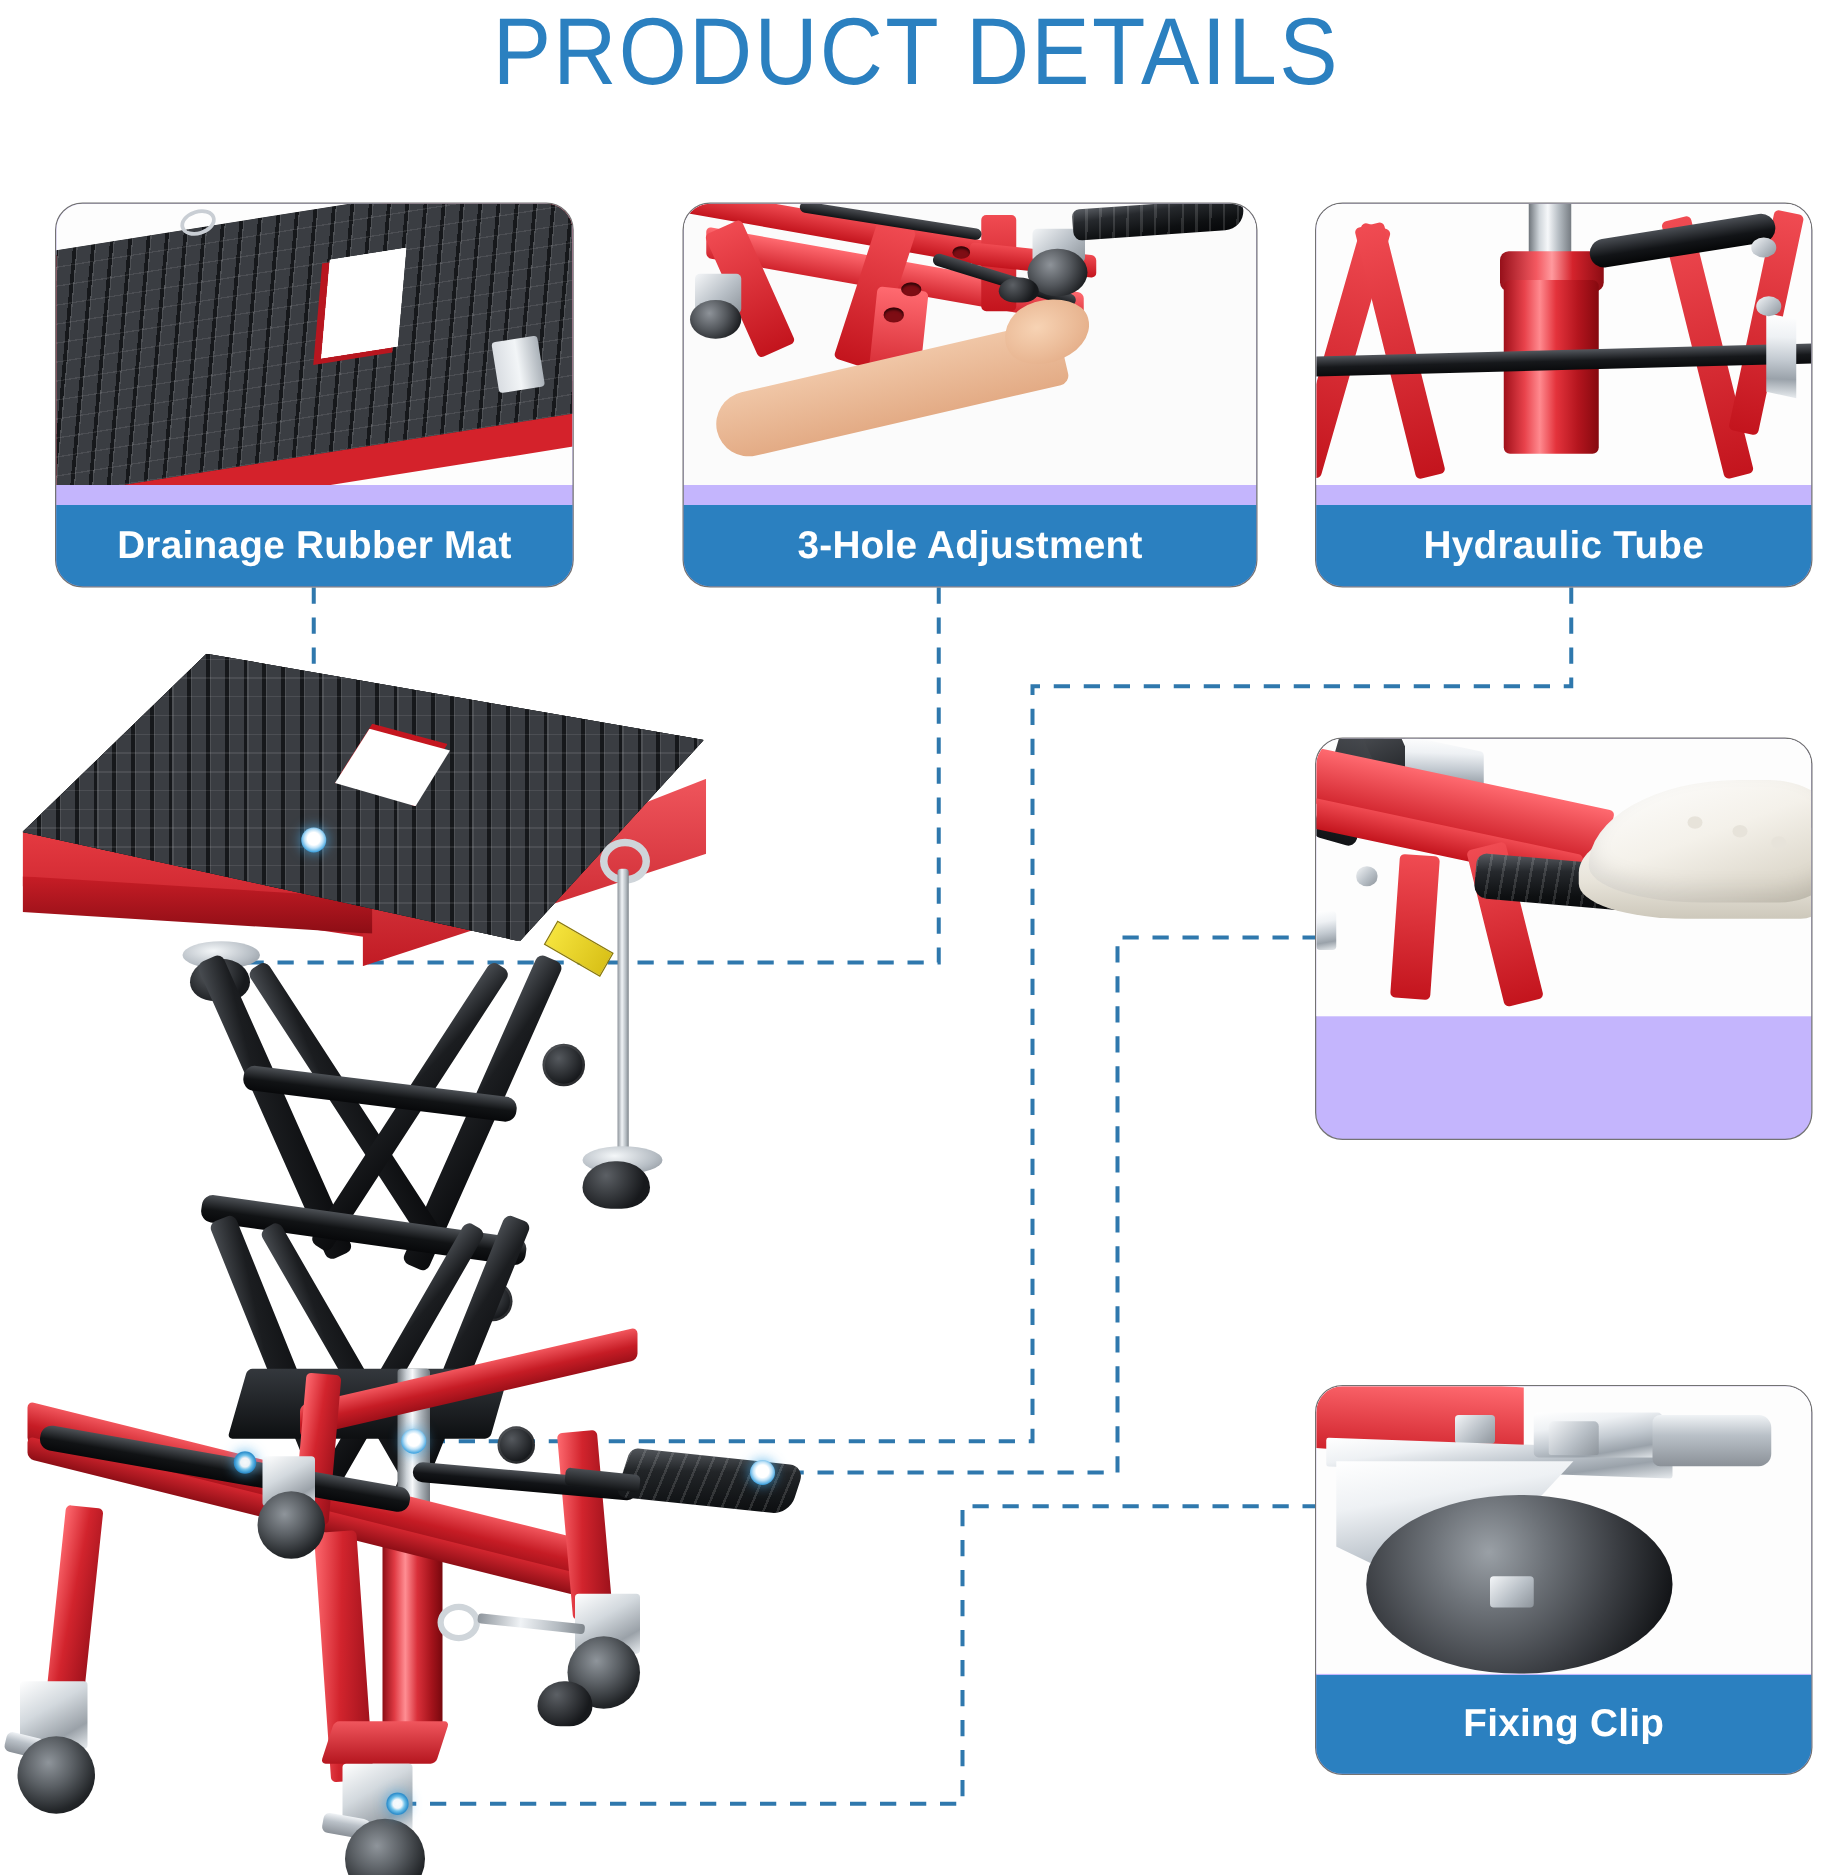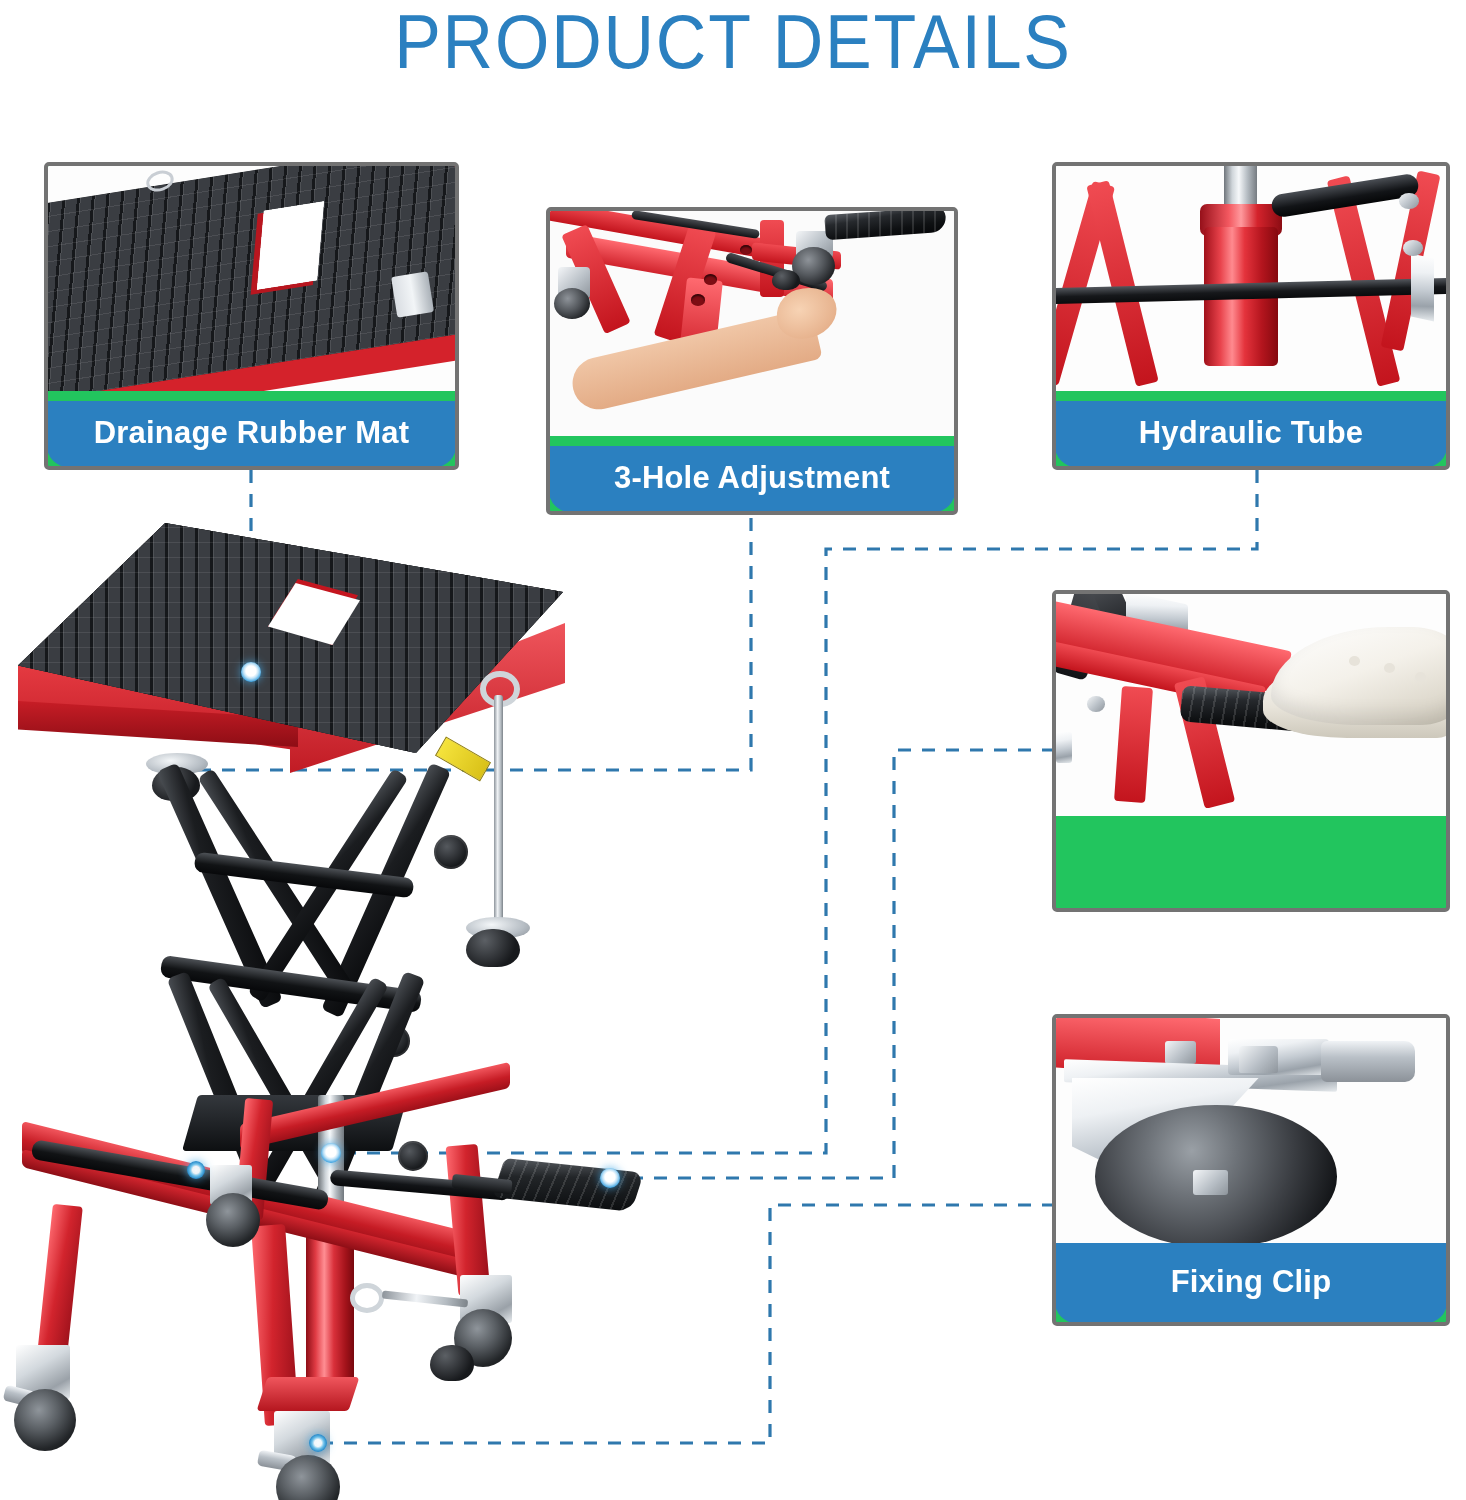--- a/index.html
+++ b/index.html
@@ -44,23 +44,23 @@
     transform: translate(-50%, -50%);
     filter: drop-shadow(0 0 5px rgba(70,170,230,.85));
   }
   .dot.ring {
     background: radial-gradient(circle at 50% 50%, rgba(255,255,255,.95) 0%, rgba(255,255,255,.9) 28%, #6ec1ea 46%, #2f8fcc 66%, rgba(47,143,204,0) 100%);
   }
 
   
   .card {
     position: absolute; z-index: 5;
-    border: 4px solid #737373;
-    border-radius: 5px;
-    background: #22c55e;
+    border: 1px solid #737373;
+    border-radius: 22px;
+    background: #c4b5fd;
     overflow: hidden;
     box-shadow: 0 0 0 0 rgba(0,0,0,0);
   }
   .card-photo { position: absolute; left:0; top:0; right:0; overflow: hidden; background:#fdfdfd; }
   .card-label {
     position: absolute; left: -1px; right: -1px; bottom: -1px;
     background: #2b80c0;
     color: #ffffff;
     display: flex; align-items: center; justify-content: center;
     text-align: center;
@@ -440,21 +440,21 @@
         <div class="c1-plate"></div>
         <div class="c1-mat mat-tex"></div>
         <div class="c1-hole"></div>
         <div class="c1-clip"></div>
         <div class="c1-ring"></div>
       </div>
     </div>
     <div class="card-label" style="height:66px;">Drainage Rubber Mat</div>
   </div>
 
-  <div class="card" style="left:546px;top:162px;width:412px;height:308px;margin-top:45px;">
+  <div class="card" style="left:546px;top:162px;width:460px;height:308px;">
     <div class="card-photo" style="height:225px;">
       <div class="ph c2-bg">
 
         <div class="bar-red" style="left:-4%;top:4%;width:62%;height:9%;transform:skewY(10deg);"></div>
         <div class="bar-red lt" style="left:4%;top:20%;width:66%;height:11%;transform:skewY(10deg);"></div>
         <div class="bar-red" style="left:8%;top:6%;width:7%;height:48%;transform:rotate(-24deg);"></div>
         <div class="bar-red" style="left:30%;top:6%;width:7%;height:52%;transform:rotate(18deg);"></div>
         <div class="bar-red lt" style="left:33%;top:30%;width:9%;height:34%;transform:rotate(6deg);"></div>
         <div class="bar-red" style="left:52%;top:4%;width:6%;height:34%;"></div>
         <div class="bar-red" style="left:50%;top:16%;width:22%;height:8%;transform:skewY(6deg);"></div>
@@ -528,21 +528,21 @@
         <div class="shoe" style="left:55%;top:15%;width:52%;height:44%;"></div>
         <div class="caster-yoke" style="left:75%;top:28%;width:3%;height:4.5%;border-radius:50%;background:#e7e3da;"></div>
         <div class="caster-yoke" style="left:84%;top:31%;width:3%;height:4.5%;border-radius:50%;background:#e7e3da;"></div>
         <div class="caster-yoke" style="left:92%;top:35%;width:3%;height:4.5%;border-radius:50%;background:#e7e3da;"></div>
 
         <div class="chrome" style="left:0%;top:62%;width:4%;height:14%;border-radius:3px;"></div>
       </div>
     </div>
   </div>
 
-  <div class="card" style="left:1052px;top:1014px;width:398px;height:312px;">
+  <div class="card" style="left:1052px;top:1108px;width:398px;height:312px;">
     <div class="card-photo" style="height:230px;">
       <div class="ph" style="background:#fdfdfd;">
         <div class="bar-red lt" style="left:-2%;top:-2%;width:44%;height:26%;border-radius:0 0 6px 0;transform:skewY(4deg);"></div>
         <div class="caster-yoke" style="left:28%;top:10%;width:8%;height:10%;border-radius:3px;"></div>
 
         <div class="chrome" style="left:2%;top:20%;width:70%;height:10%;border-radius:2px;transform:skewY(2deg);"></div>
         <div class="chrome" style="left:4%;top:26%;width:48%;height:48%;clip-path:polygon(0% 0%, 100% 0%, 46% 100%, 0% 62%);"></div>
         <div class="chrome" style="left:44%;top:9%;width:26%;height:16%;border-radius:4px;"></div>
         <div class="brake-pad" style="left:68%;top:10%;width:24%;height:18%;"></div>
         <div class="caster-yoke" style="left:47%;top:12%;width:10%;height:12%;border-radius:4px 4px 2px 2px;"></div>

